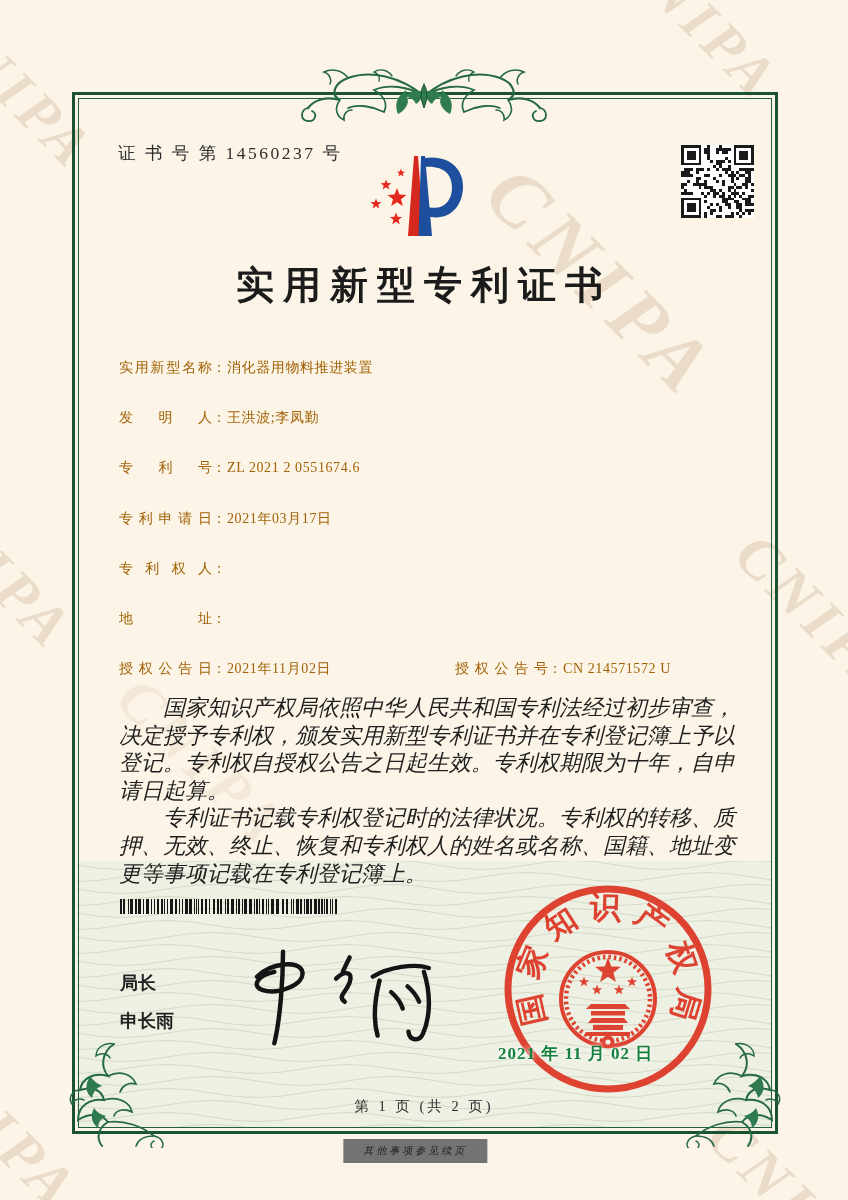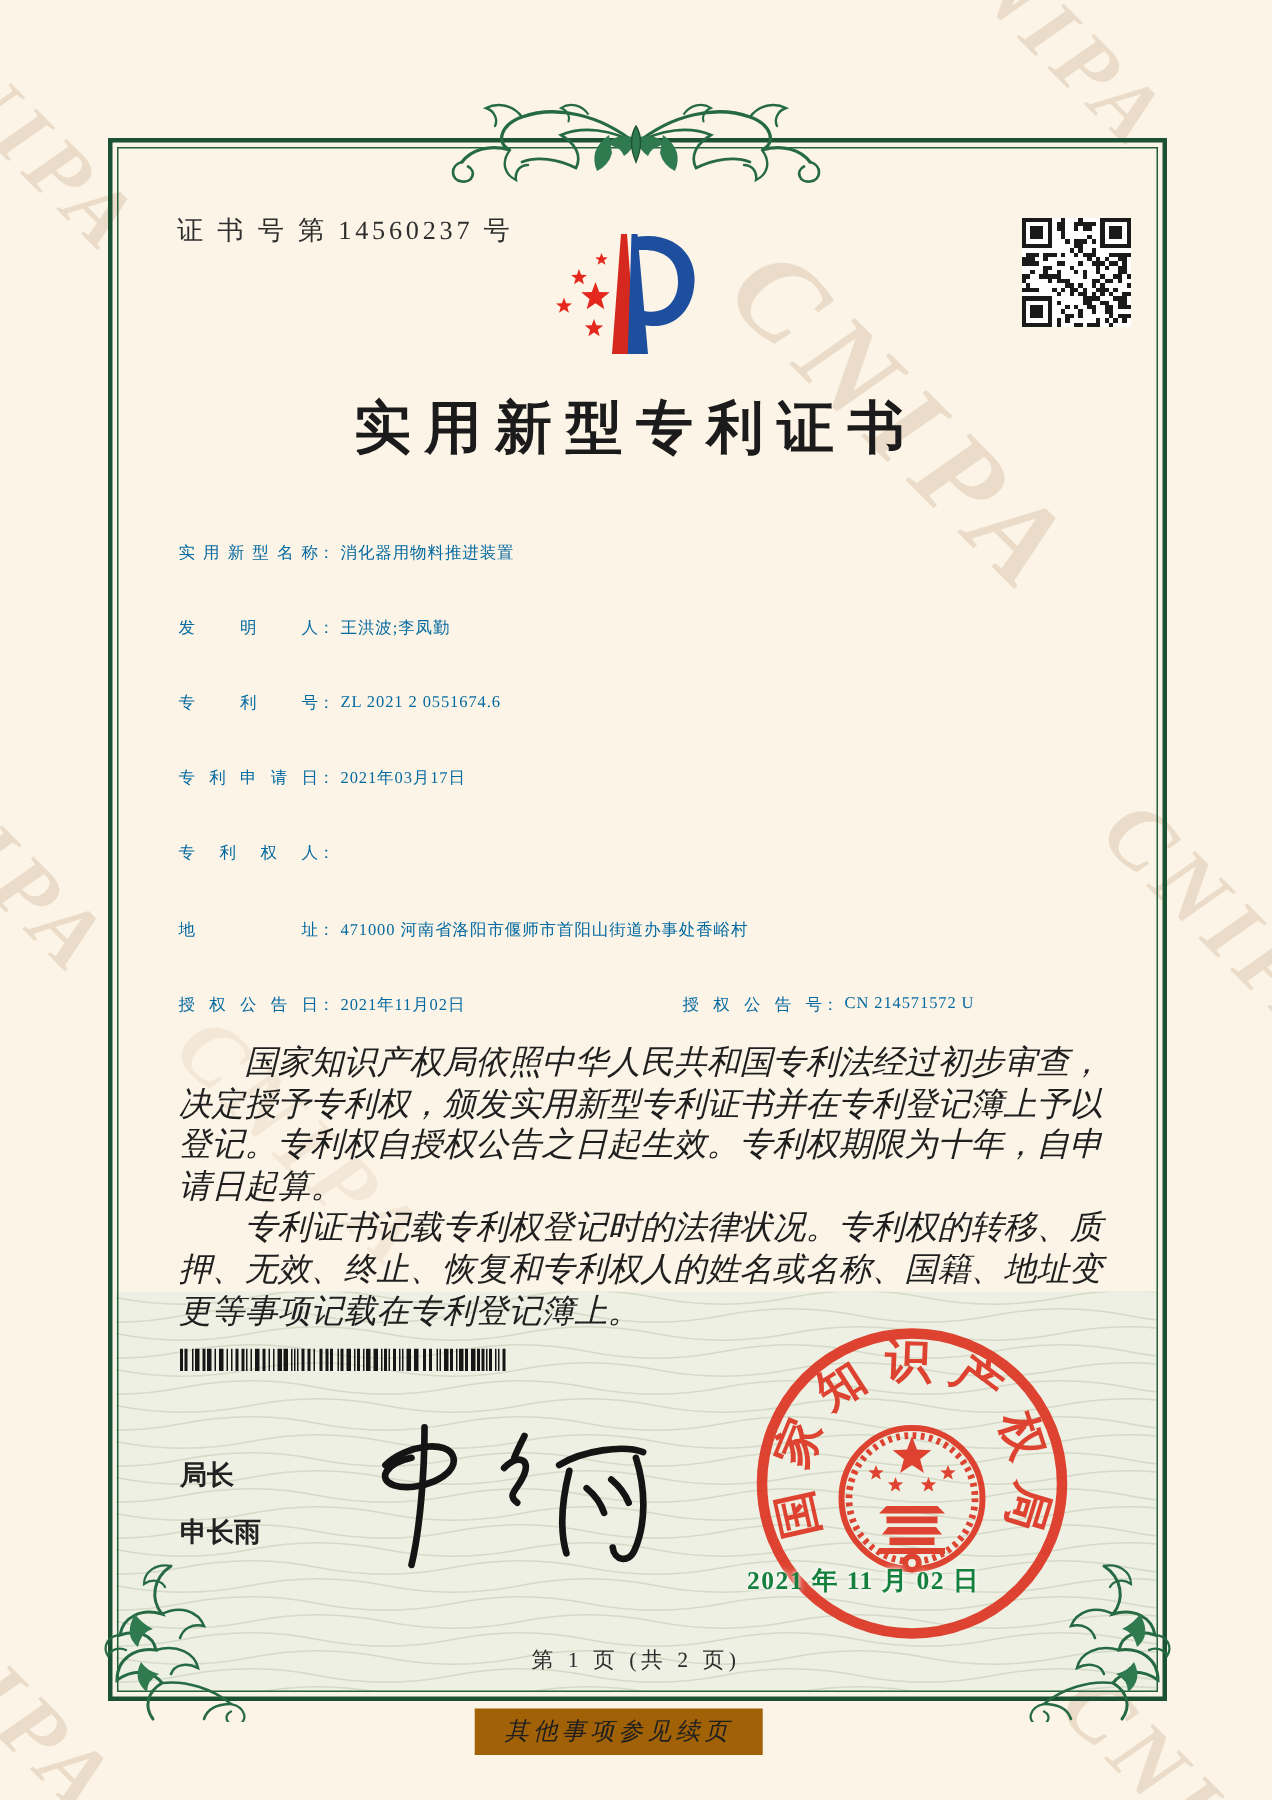--- a/index.html
+++ b/index.html
@@ -16,21 +16,21 @@
   
   .frame-outer{position:absolute;left:72px;top:92px;width:700px;height:1036px;
                border:3px solid #1b5233;}
   .frame-inner{position:absolute;left:3px;top:3px;right:3px;bottom:3px;border:1px solid #22603c;}
 
   .cert-no{position:absolute;left:118px;top:141px;font-size:17.5px;letter-spacing:2.5px;color:#2e2e2e;text-align:center;}
 
   .title{position:absolute;left:0;right:0;top:260px;text-align:center;
          font-size:38px;font-weight:600;letter-spacing:9px;color:#1b1b1b;}
 
-  .fields{position:absolute;left:119px;top:343px;width:640px;font-size:11px;color:#0369a1;}
+  .fields{position:absolute;left:119px;top:343px;width:640px;font-size:14px;color:#a16207;}
   .row{height:50.2px;display:flex;align-items:center;position:relative;}
   .lbl{display:inline-block;width:93px;text-align:justify;text-align-last:justify;}
   .colon{display:inline-block;width:15px;}
   .val{letter-spacing:.6px;white-space:nowrap;}
   .grant2{position:absolute;left:336px;display:flex;align-items:center;}
 
   .paras{position:absolute;left:119px;top:694px;width:616px;font-size:22px;
          line-height:27.6px;color:#1f1f1f;font-style:italic;text-align:justify;}
   .paras p{margin:0;text-indent:2em;}
 
@@ -43,21 +43,21 @@
           font-size:18px;font-weight:600;color:#222;}
   .signer.t1{top:971px;}  .signer.t2{top:1009px;}
   .signature{position:absolute;left:228px;top:940px;}
   .sealwrap{position:absolute;left:497px;top:879px;width:222px;height:220px;}
   .seal-date{position:absolute;left:498px;top:1042px;width:220px;text-align:left;
              font-size:17px;font-weight:600;letter-spacing:1px;color:#15803d;
              text-shadow:0 0 3px rgba(255,255,255,.95),0 0 6px rgba(255,255,255,.8);}
   .page-no{position:absolute;left:0;right:0;top:1097px;text-align:center;
            font-size:14.5px;letter-spacing:3px;color:#2c2c2c;}
   .cont-box{position:absolute;left:50%;transform:translateX(-56%);top:1139px;
-            background:#a16207;padding:5px 20px;font-size:16px;font-style:italic;
+            background:#737373;padding:5px 20px;font-size:10px;font-style:italic;
             letter-spacing:3px;color:#1e1e1e;}
   svg{display:block;}
 </style>
 </head>
 <body>
 
 <div class="wm" style="left:-35px;top:-8px;font-size:58px">CNIPA</div>
 <div class="wm" style="left:650px;top:-78px;font-size:58px">CNIPA</div>
 <div class="wm" style="left:532px;top:148px;font-size:80px;letter-spacing:10px">CNIPA</div>
 <div class="wm" style="left:-60px;top:468px;font-size:60px">CNIPA</div>
@@ -463,21 +463,20 @@
       <span class="colon">：</span>
     <span class="val">2021年03月17日</span>
   </div>
   <div class="row">
     <span class="lbl">专利权人</span>
       <span class="colon">：</span>
   </div>
   <div class="row">
     <span class="lbl">地址</span>
       <span class="colon">：</span>
-    <span class="val">471000 河南省洛阳市偃师市首阳山街道办事处香峪村</span>
   </div>
   <div class="row">
     <span class="lbl">授权公告日</span>
       <span class="colon">：</span>
     <span class="val">2021年11月02日</span>
     <span class="grant2">
       <span class="lbl">授权公告号</span>
         <span class="colon">：</span>
       <span class="val">CN 214571572 U</span>
     </span>

